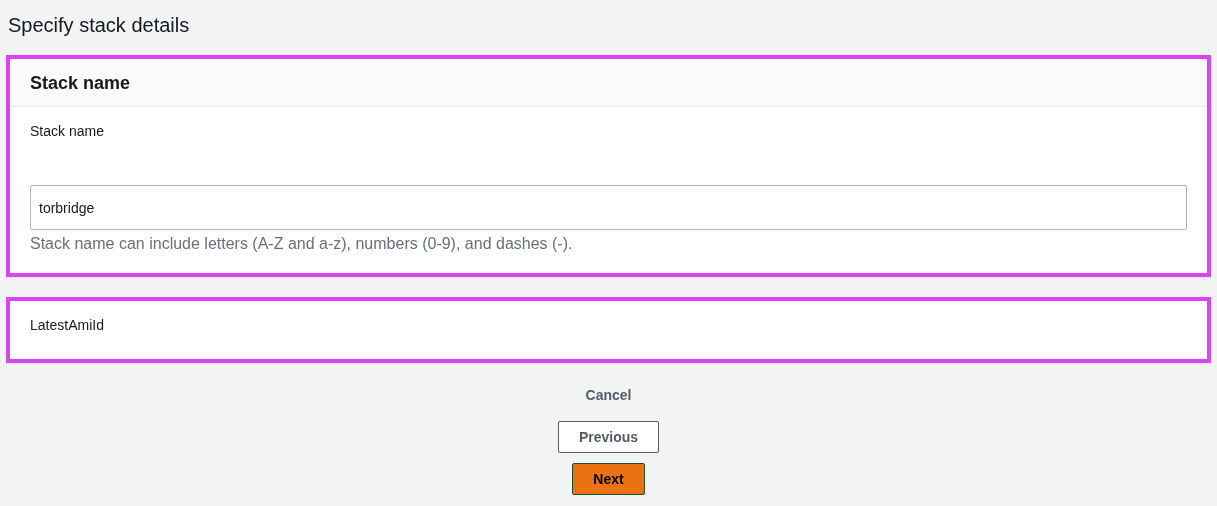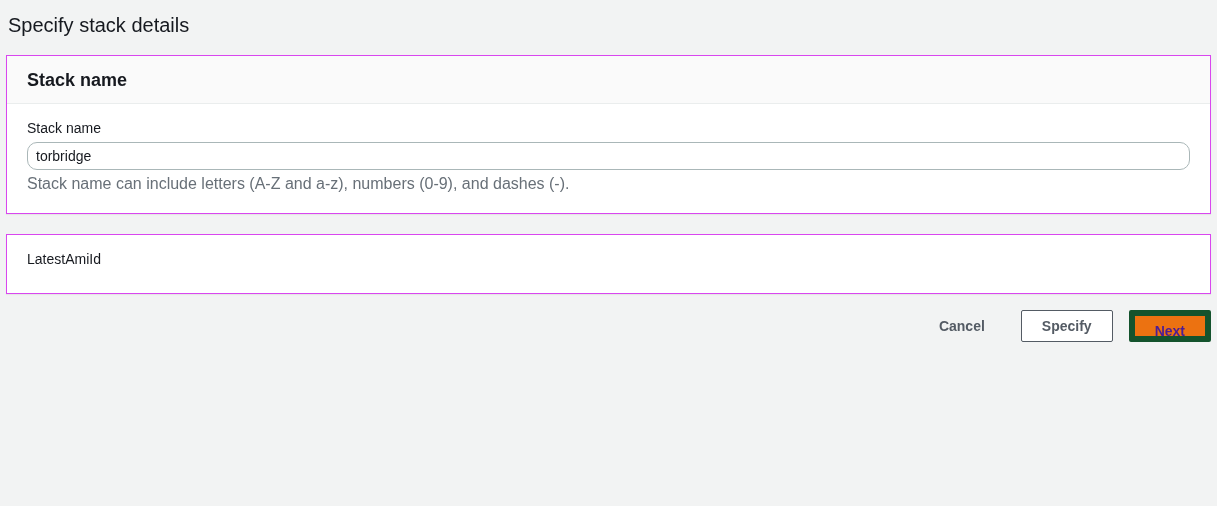--- a/index.html
+++ b/index.html
@@ -18,21 +18,21 @@
       padding: 0 6px 10px 6px;
     }
     h1.page-title {
       font-size: 20px;
       font-weight: 400;
       color: #16191f;
       padding: 14px 0 18px 2px;
     }
     .container {
       background: #0ea5e9;
-      border: 1px solid #d946ef;
+      border: 4px solid #d946ef;
       box-shadow: 0 1px 1px rgba(0,0,0,0.05);
     }
     .container + .container {
       margin-top: 20px;
     }
     .container-header {
       background: #fafafa;
       border-bottom: 1px solid #eaeded;
       padding: 14px 20px 12px 20px;
     }
@@ -55,37 +55,39 @@
       font-size: 14px;
       color: #16191f;
       margin-bottom: 6px;
       display: block;
     }
     .text-input {
       width: 100%;
       padding: 6px 8px 6px 8px;
       font-size: 14px;
       border: 1px solid #aab7b8;
-      border-radius: 10px;
+      border-radius: 2px;
       color: #16191f;
       background: #fff;
-      height: 28px;
+      height: 45px;
       line-height: 1.4;
+      margin-top: 40px;
     }
     .helper-text {
       font-size: 16px;
       color: #687078;
       margin-top: 5px;
     }
     .actions {
       display: flex;
       justify-content: flex-end;
       align-items: center;
-      gap: 16px;
+      gap: 10px;
       padding: 16px 0 0 0;
+      flex-direction: column;
     }
     .btn {
       font-size: 14px;
       padding: 6px 20px;
       border-radius: 2px;
       cursor: pointer;
       font-weight: 700;
       height: 32px;
       line-height: 18px;
     }
@@ -95,22 +97,22 @@
       color: #545b64;
       font-weight: 700;
     }
     .btn-normal {
       background: #fff;
       border: 1px solid #545b64;
       color: #545b64;
     }
     .btn-primary {
       background: #ec7211;
-      border: 6px solid #14532d;
-      color: #4c1d95;
+      border: 1px solid #14532d;
+      color: #000000;
     }
   </style>
 </head>
 <body>
 
 <div class="page">
   <h1 class="page-title">Specify stack details</h1>
 
   <div class="container">
     <div class="container-header">
@@ -124,16 +126,16 @@
   </div>
 
   <div class="container">
     <div class="container-body">
       <label class="field-label">LatestAmiId</label>
     </div>
   </div>
 
   <div class="actions">
     <button class="btn btn-link">Cancel</button>
-    <button class="btn btn-normal">Specify</button>
+    <button class="btn btn-normal">Previous</button>
     <button class="btn btn-primary">Next</button>
   </div>
 </div>
 
 </body></html>

